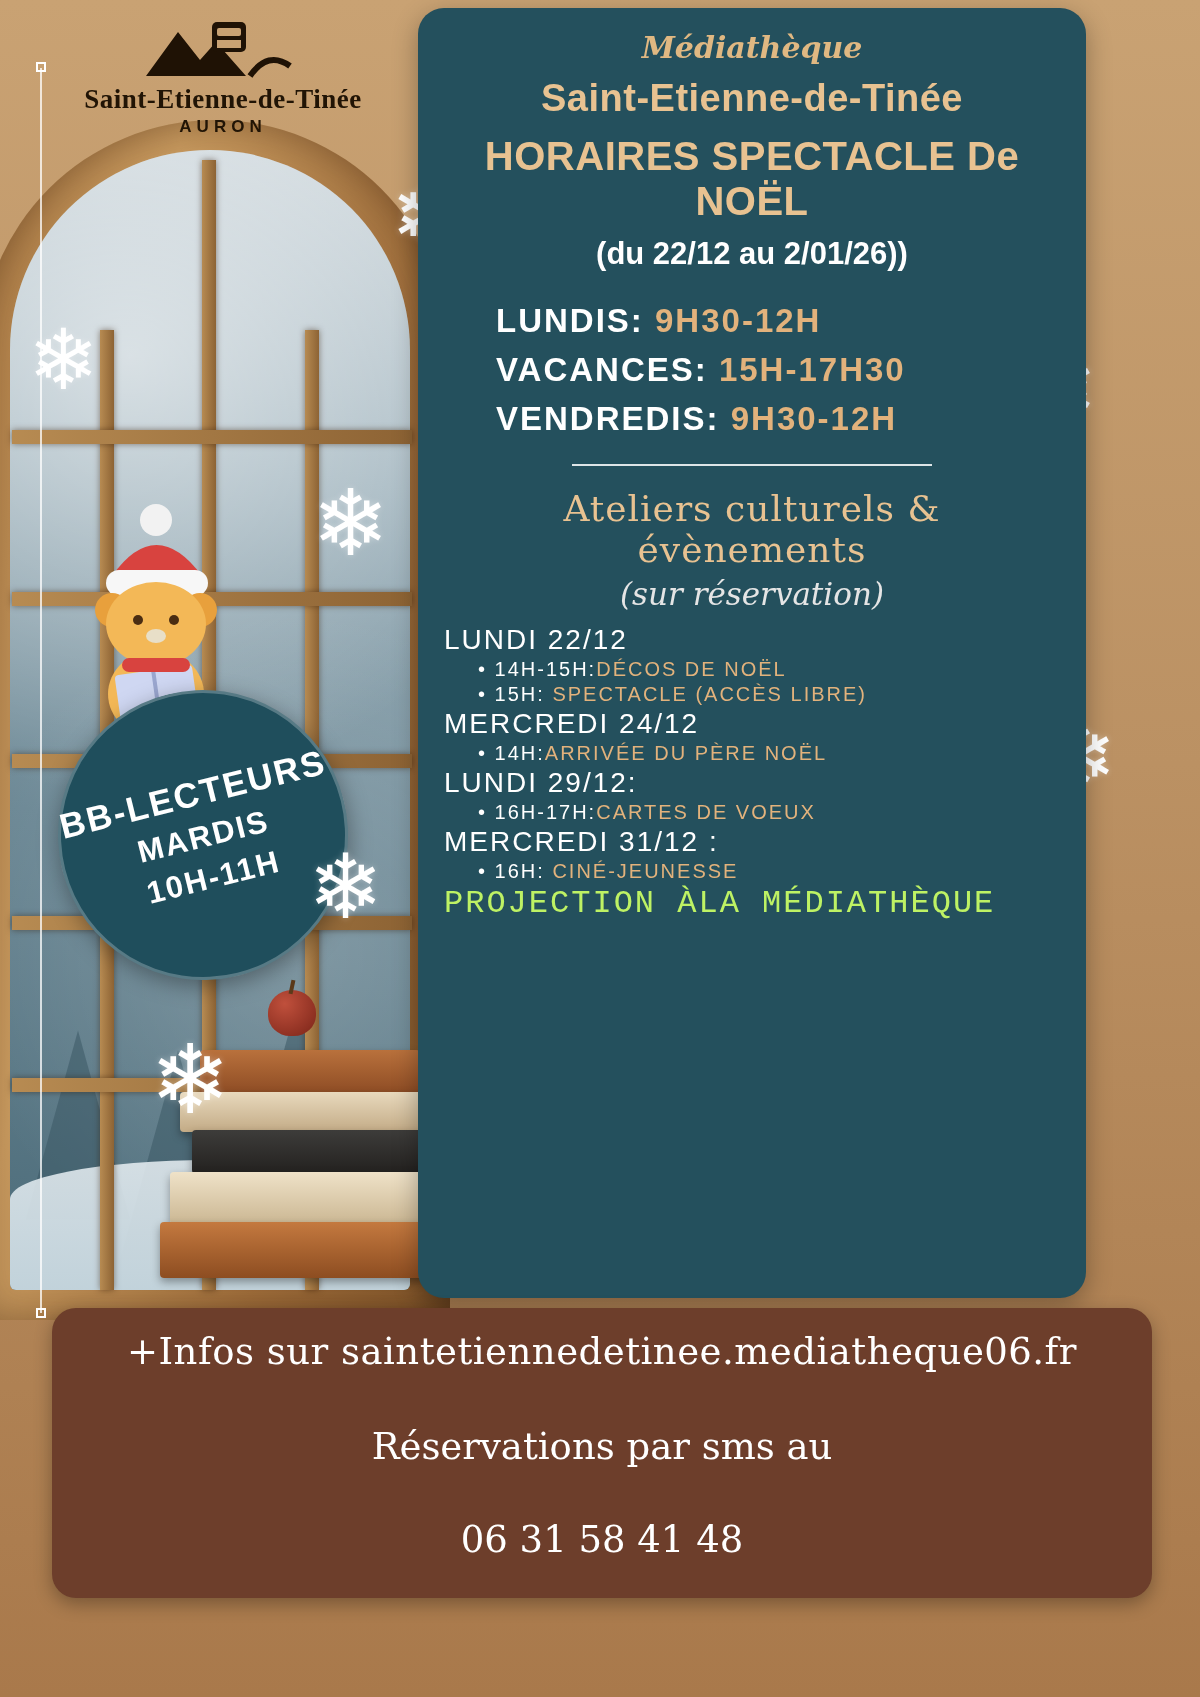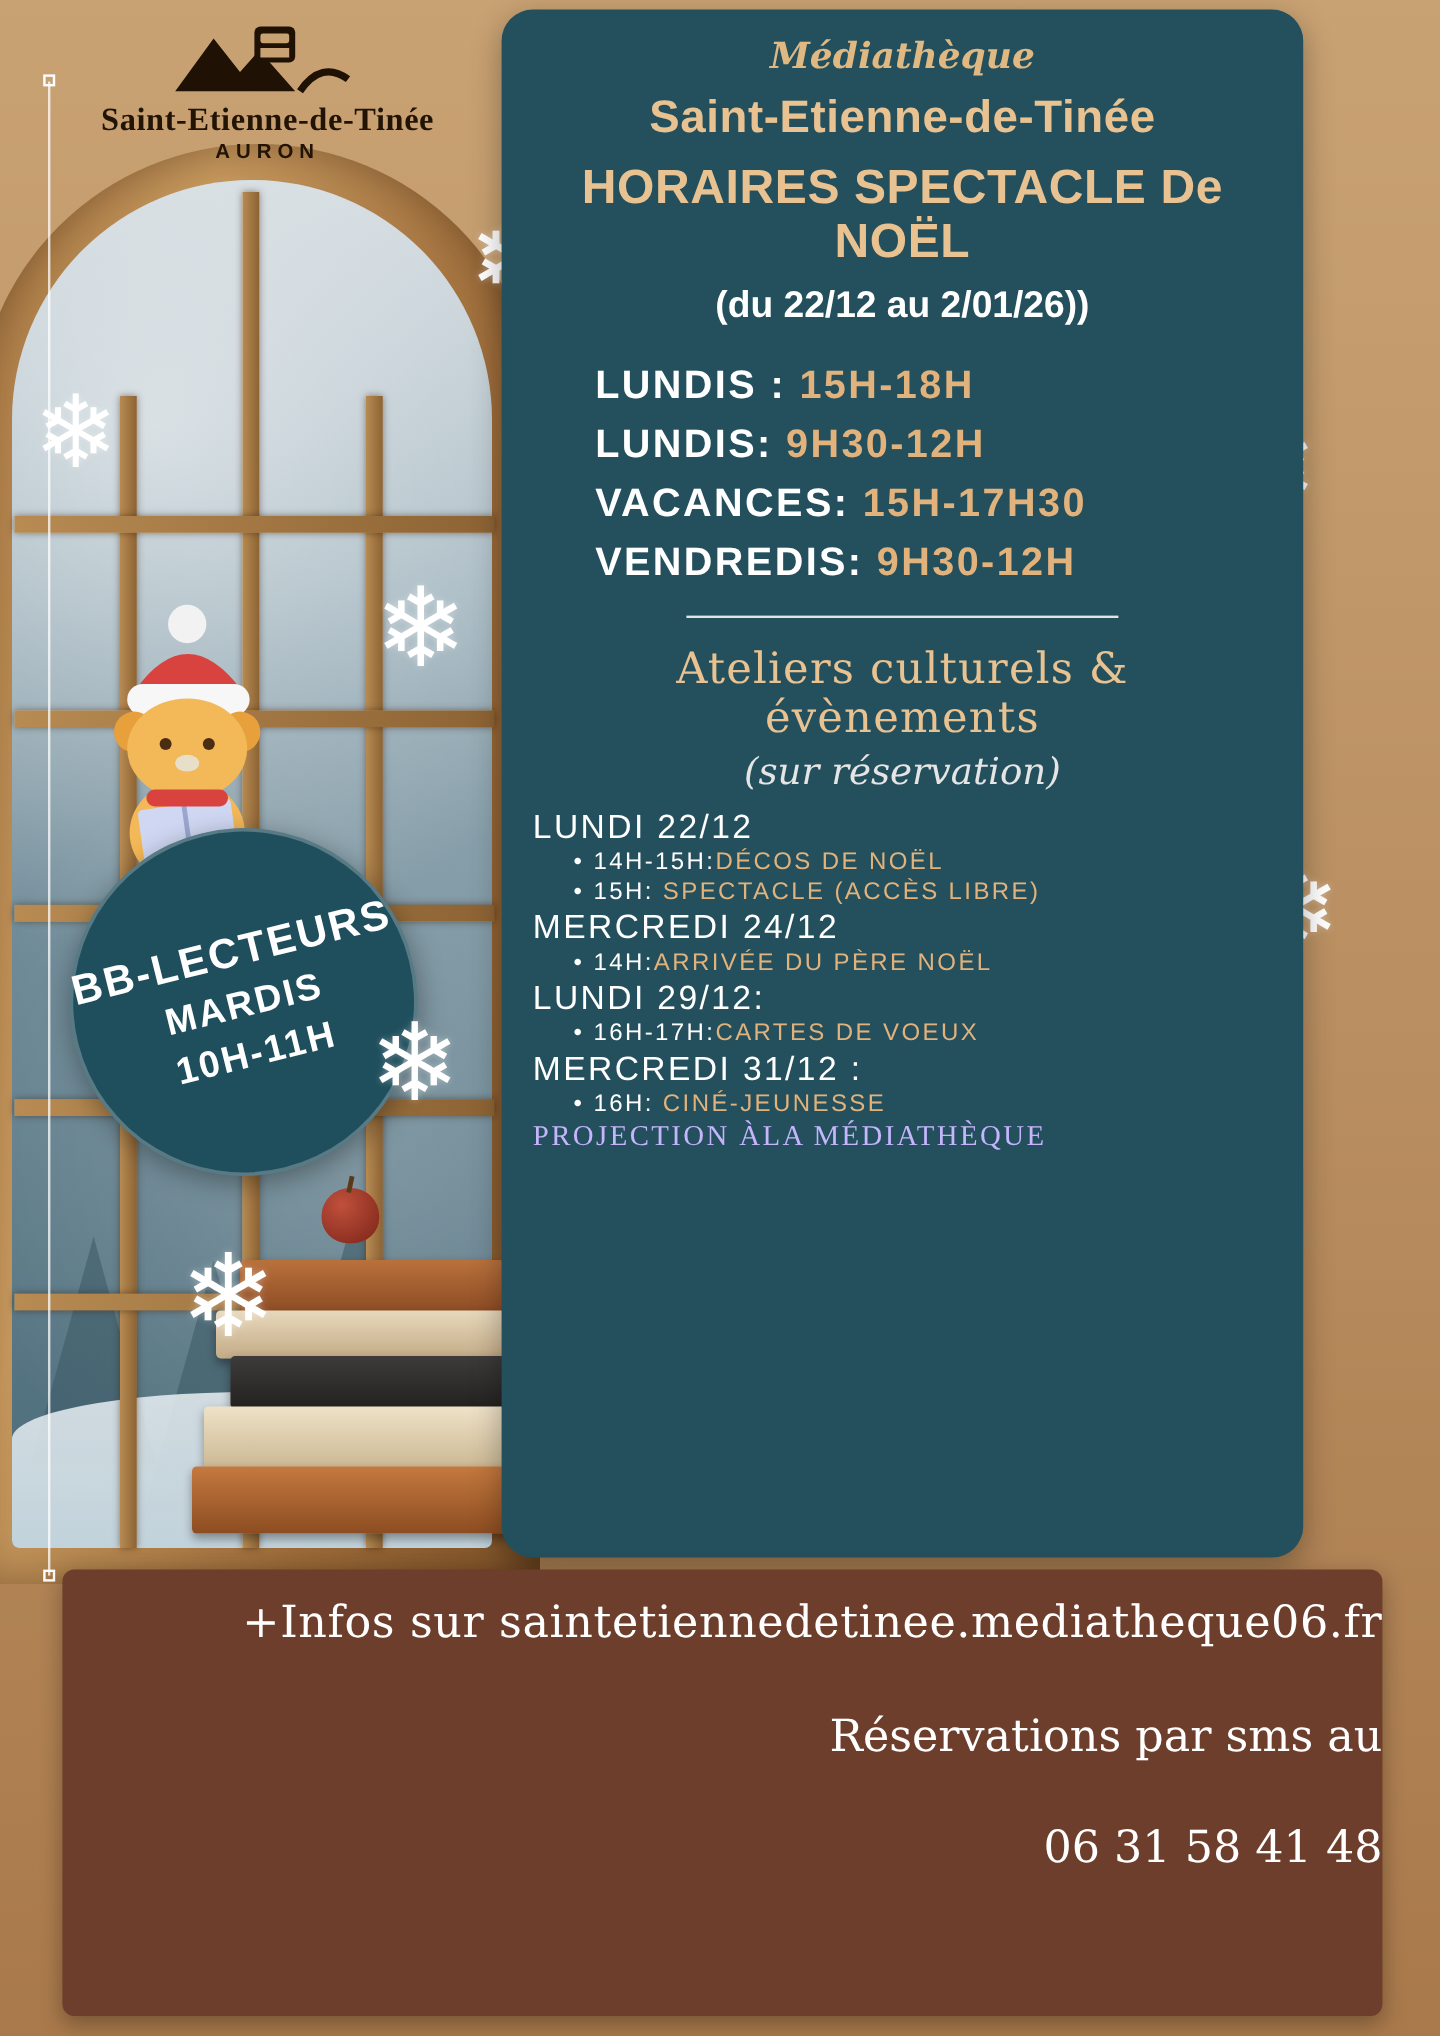--- a/index.html
+++ b/index.html
@@ -287,38 +287,38 @@
     font-family: "Liberation Sans", sans-serif;
     font-size: 20px;
     letter-spacing: 2px;
     margin: 2px 0 2px 34px;
     white-space: nowrap;
   }
   .ev-item .bullet { color: #fff; }
   .ev-time { color: #ffffff; }
   .ev-label { color: #e2b27c; }
   .ev-note {
-    font-family: Liberation Serif, serif;
-    font-size: 24px;
+    font-family: Liberation Mono, monospace;
+    font-size: 32px;
     letter-spacing: 2px;
-    color: #c4b5fd;
+    color: #bef264;
     margin-top: 2px;
   }
 
   
   .footer {
     position: absolute;
     left: 52px;
     top: 1308px;
     width: 1100px;
-    height: 372px;
+    height: 290px;
     background: #6d3e2b;
-    border-radius: 10px;
+    border-radius: 24px;
     color: #ffffff;
-    text-align: right;
+    text-align: center;
     padding-top: 22px;
     box-shadow: 0 6px 18px rgba(0,0,0,.3);
     overflow: hidden;
   }
   .f-line1 {
     font-family: "DejaVu Serif", serif;
     font-size: 37px;
     letter-spacing: .5px;
   }
   .f-line2 {
@@ -425,24 +425,20 @@
   <div class="flake" style="left:860px; top:1428px; font-size:112px;">❄</div>
 
   <div class="card">
     <div class="h-script">Médiathèque</div>
     <div class="h-town">Saint-Etienne-de-Tinée</div>
     <div class="h-main">HORAIRES SPECTACLE De NOËL</div>
     <div class="h-dates">(du 22/12 au 2/01/26))</div>
 
     <div class="hours">
       <div class="hour-row">
-        <span class="hour-day">LUNDIS :</span>
-        <span class="hour-val">15H-18H</span>
-      </div>
-      <div class="hour-row">
         <span class="hour-day">LUNDIS:</span>
         <span class="hour-val">9H30-12H</span>
       </div>
       <div class="hour-row">
         <span class="hour-day">VACANCES:</span>
         <span class="hour-val">15H-17H30</span>
       </div>
       <div class="hour-row">
         <span class="hour-day">VENDREDIS:</span>
         <span class="hour-val">9H30-12H</span>

